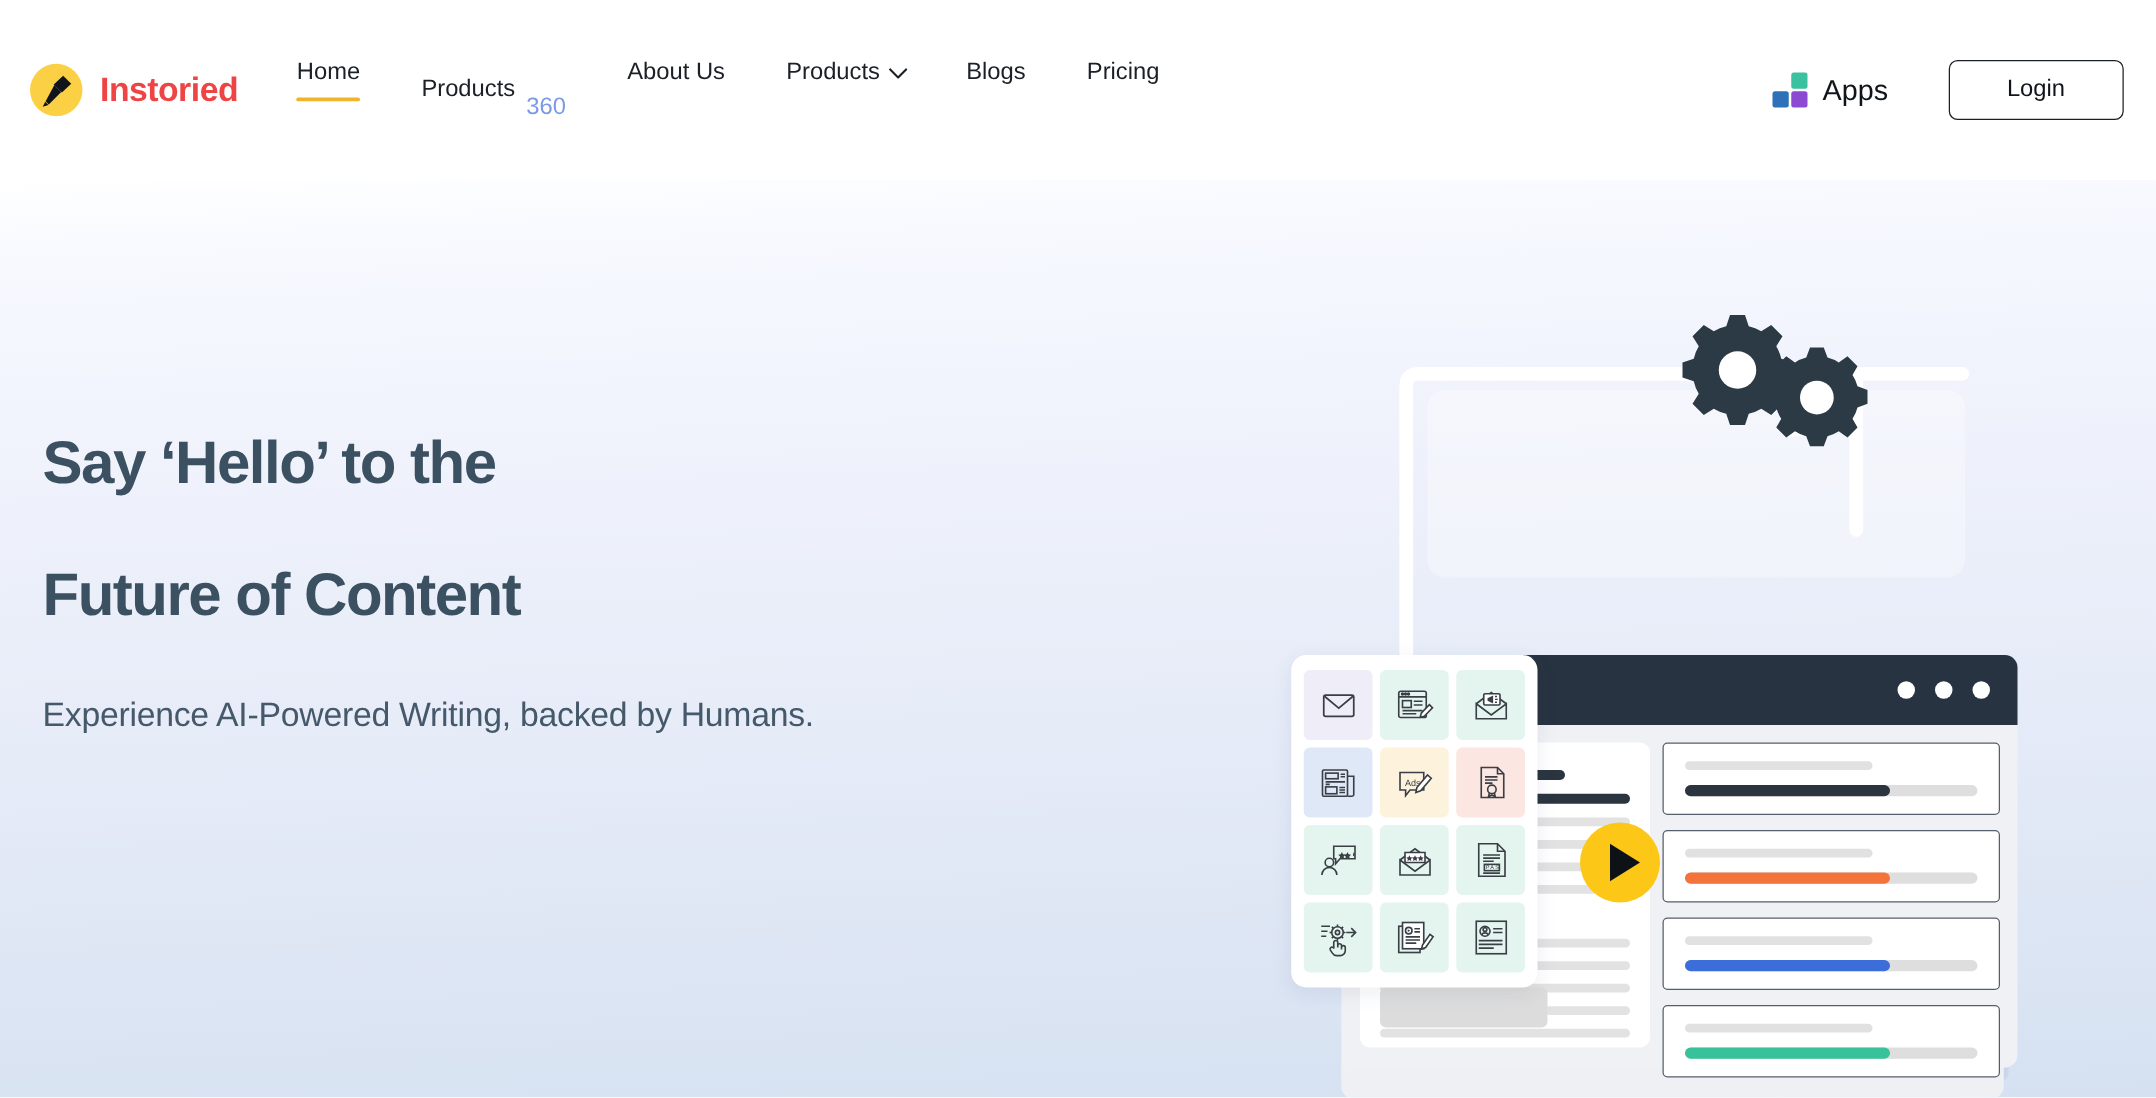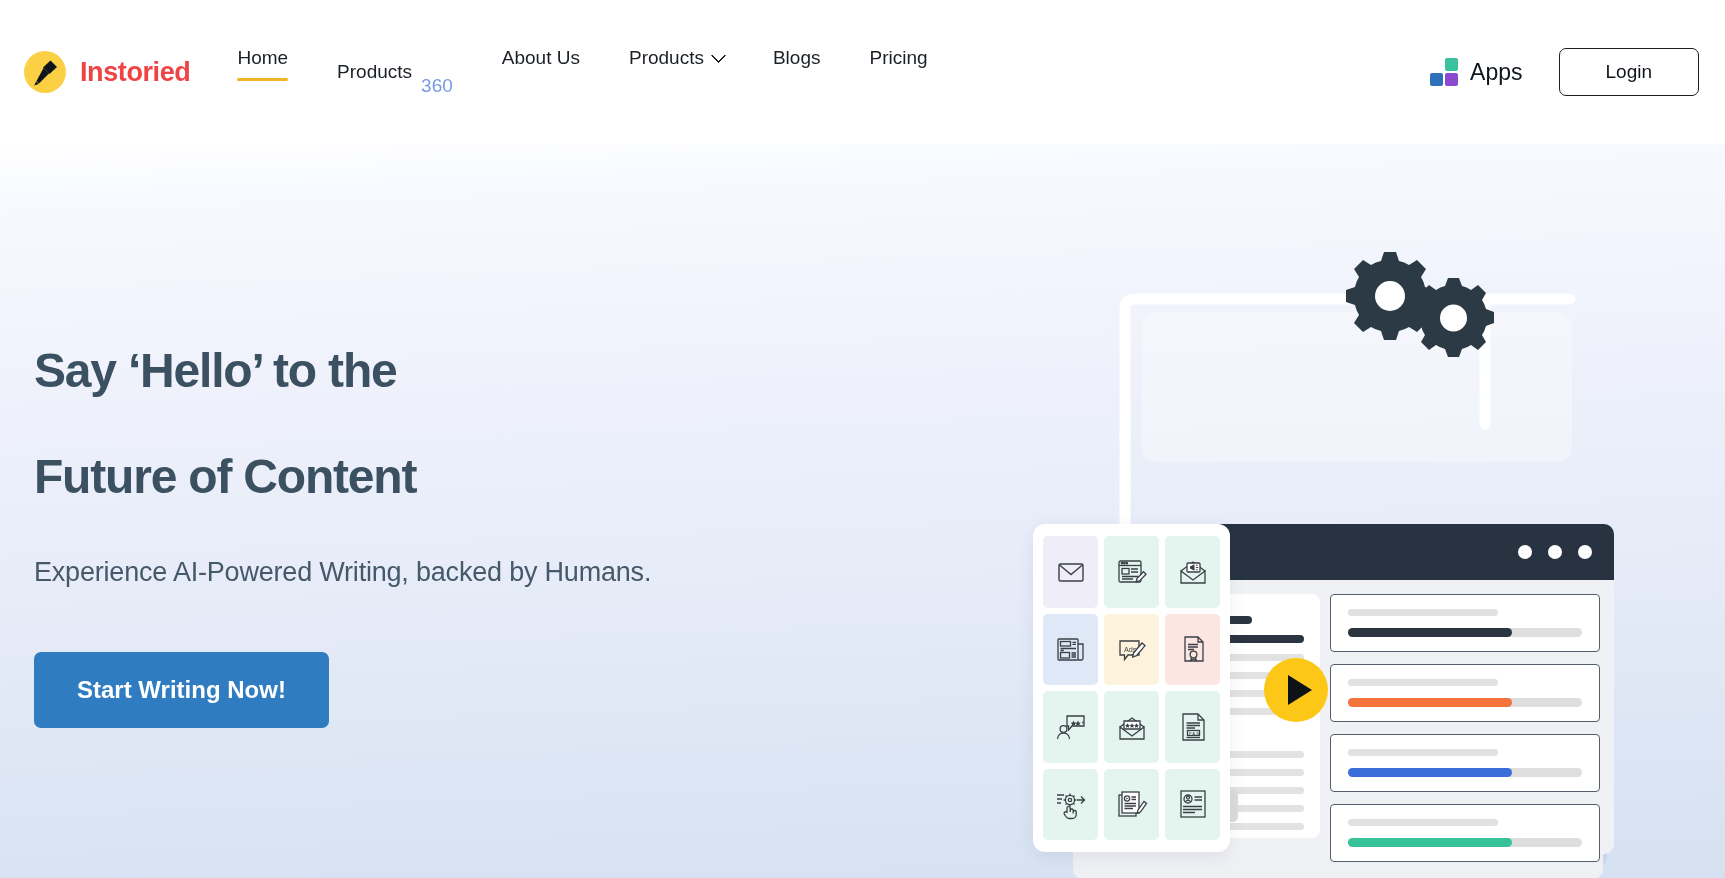--- a/index.html
+++ b/index.html
@@ -85,21 +85,21 @@
     border-right: 2px solid #1b2027;
     border-bottom: 2px solid #1b2027;
     transform: rotate(45deg) translate(-2px,-2px);
     border-radius: 1px;
   }
 
   .header-right {
     margin-left: auto;
     display: flex;
     align-items: center;
-    gap: 0;
+    gap: 12px;
     margin-right: 26px;
   }
   .apps {
     display: flex;
     align-items: center;
     gap: 11px;
     cursor: pointer;
     margin-right: 36px;
   }
   .apps-grid {
@@ -181,21 +181,21 @@
     width: 715px;
     height: 620px;
   }
   .illo-svg { position: absolute; inset: 0; }
 
   .icon-panel {
     position: absolute;
     left: 23px;
     top: 270px;
     width: 197px;
-    height: 328px;
+    height: 266px;
     background: #ffffff;
     border-radius: 12px;
     box-shadow: 0 4px 16px rgba(60,70,110,0.09);
     padding: 12px 10px;
     display: grid;
     grid-template-columns: repeat(3, 1fr);
     grid-template-rows: repeat(4, 1fr);
     gap: 6px;
     z-index: 12;
   }
@@ -380,21 +380,20 @@
   </div>
 
   <div class="hero" style="background: linear-gradient(178deg, rgb(255, 255, 255) 0%, rgb(247, 249, 255) 8%, rgb(238, 241, 251) 34%, rgb(228, 234, 247) 64%, rgb(213, 225, 241) 100%);">
 
     <div class="hero-copy">
       <h1 class="hero-title" style="color: rgb(59, 81, 98);">
         <span>Say ‘Hello’ to the</span><br>
         <span>Future of Content</span>
       </h1>
       <p class="hero-sub">Experience AI-Powered Writing, backed by Humans.</p>
-      <button class="cta-btn" style="background: rgb(47, 124, 192);">Start Writing Now!</button>
     </div>
 
     <div class="illo">
 
       <svg class="illo-svg" width="715" height="620" viewBox="0 0 715 620">
 
         <path d="M115 180 L115 55 Q115 45 125 45 L560 45" fill="none" stroke="#ffffff" stroke-width="11" stroke-linecap="round"></path>
         <path d="M475 45 L475 170" fill="none" stroke="#ffffff" stroke-width="11" stroke-linecap="round"></path>
         <path d="M115 178 L115 300" fill="none" stroke="#ffffff" stroke-width="11" stroke-linecap="round"></path>
 

